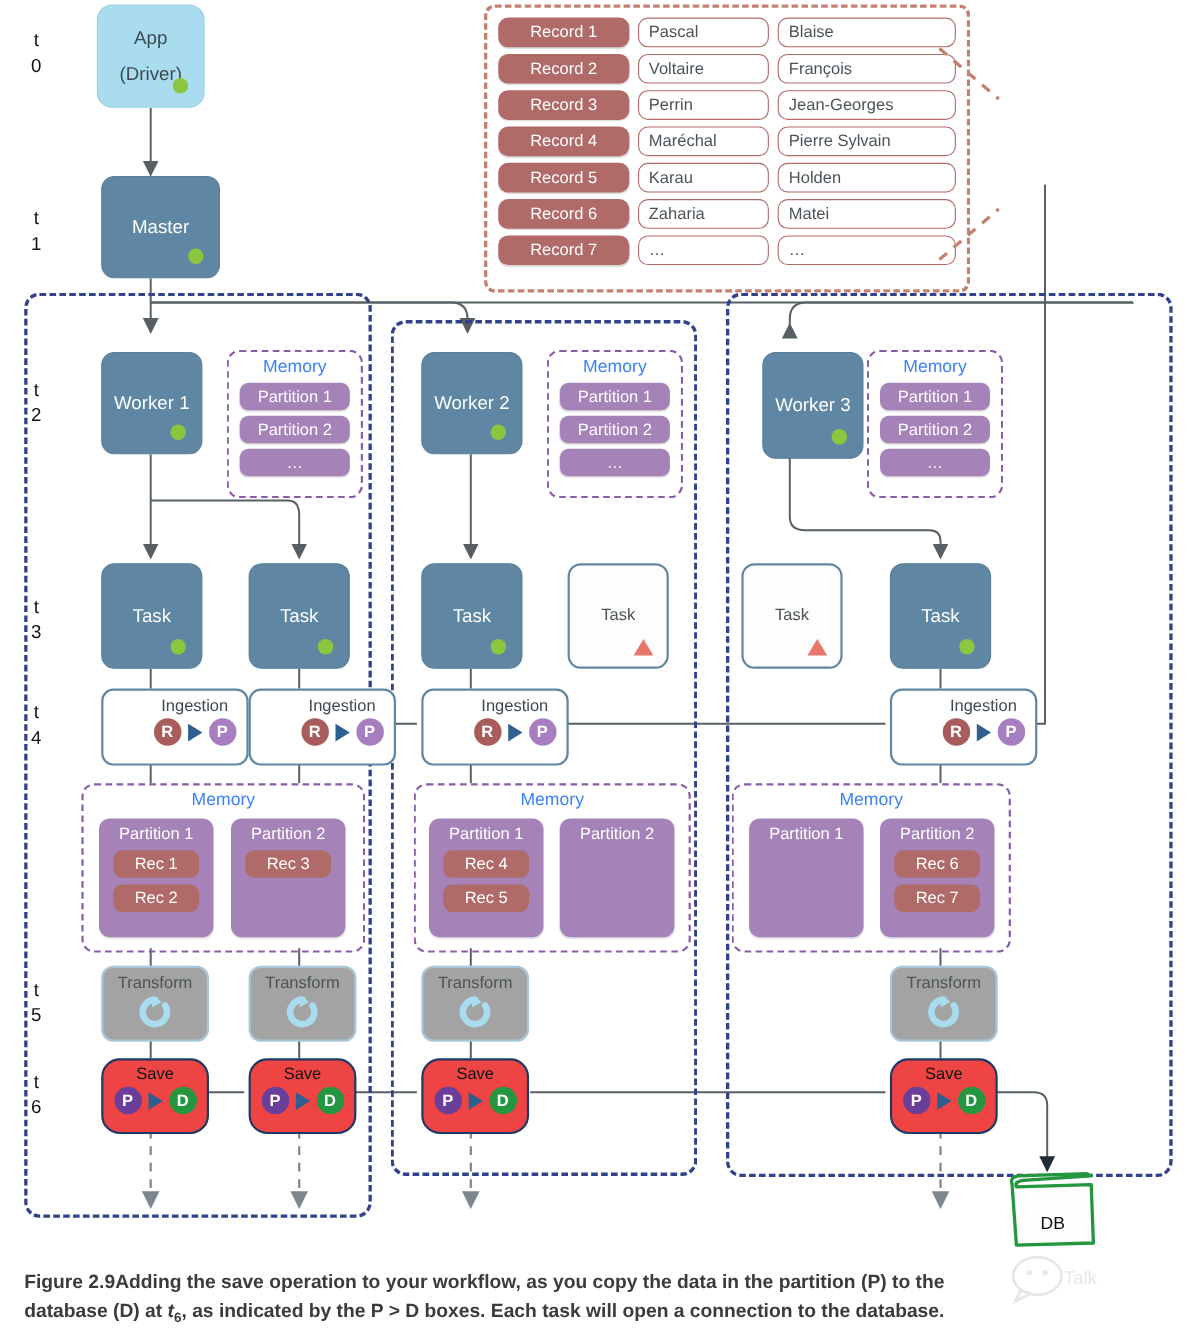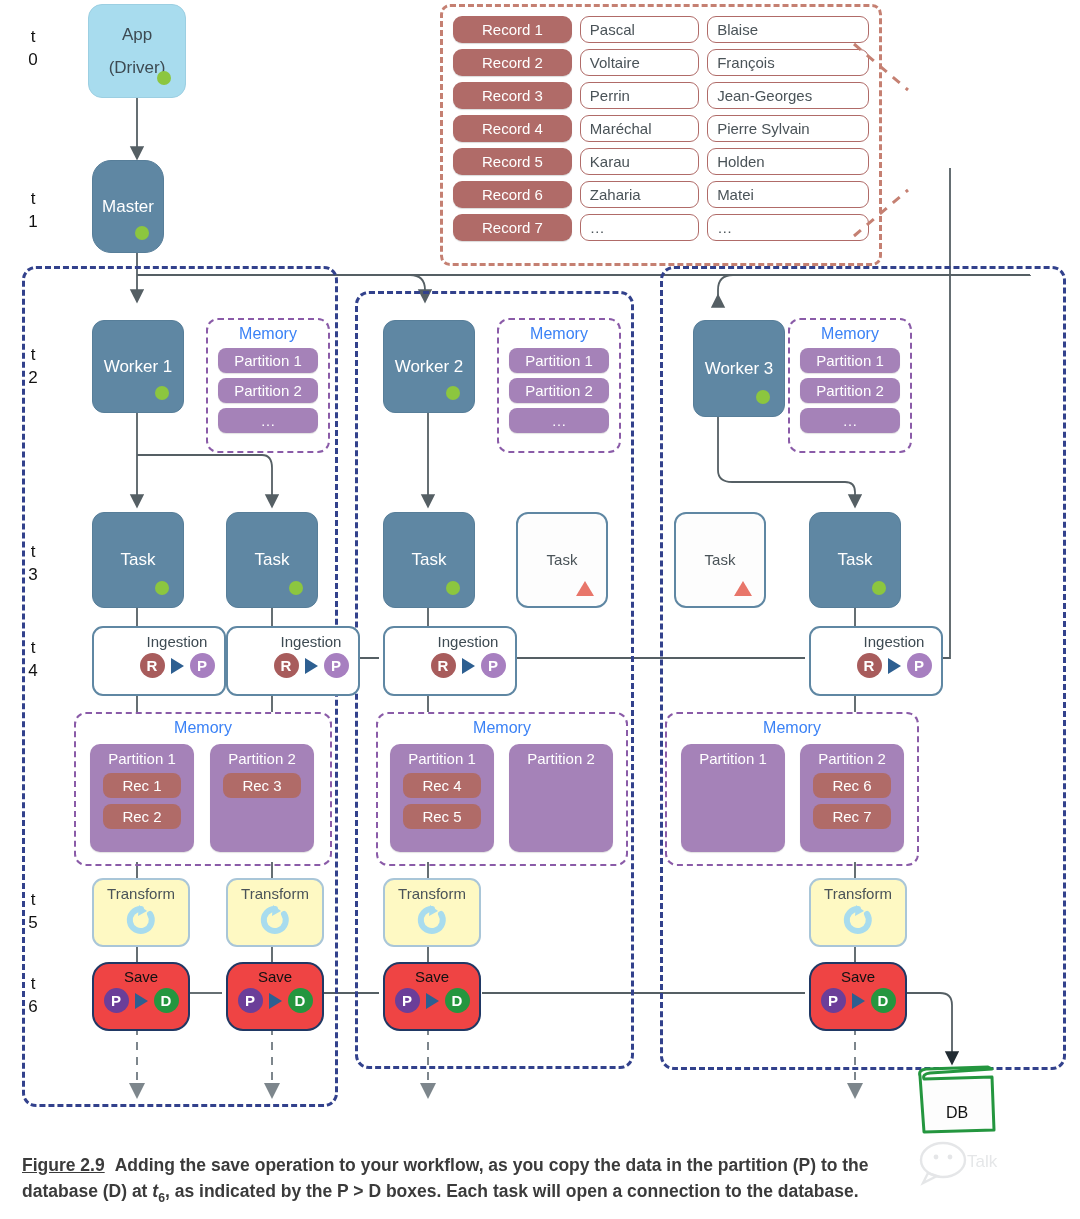--- a/index.html
+++ b/index.html
@@ -70,38 +70,38 @@
   .badges{display:flex;align-items:center;justify-content:center;gap:6px;margin-top:3px;}
   .bdg{width:25px;height:25px;border-radius:50%;color:#fff;font-size:15px;font-weight:700;
        display:flex;align-items:center;justify-content:center;}
   .bdg.R{background:#a85c5c;}
   .bdg.P{background:#a77fc0;}
   .bdg.Pv{background:#6b3e99;}
   .bdg.D{background:#24963f;}
   .play{width:0;height:0;border-left:13px solid #2d5f91;
         border-top:8px solid transparent;border-bottom:8px solid transparent;}
 
-  .trans{position:absolute;background:#fef9c3;border:2px solid #a9c6d8;border-radius:11px;
+  .trans{position:absolute;background:#a3a3a3;border:2px solid #a9c6d8;border-radius:11px;
          color:#4a5358;font-size:15px;}
   .trans .lbl{text-align:center;padding-top:5px;}
   .refresh{display:block;margin:1px auto 0;}
 
   .save{position:absolute;background:#ef4444;border:2.5px solid #203864;border-radius:17px;
         color:#111;font-size:15px;}
   .save .lbl{text-align:center;padding-top:4px;}
 
   
   .db{position:absolute;}
   .db-label{position:absolute;left:0;right:0;top:42px;text-align:center;
             font-size:16px;color:#111;}
 
   
   .caption{position:absolute;left:22px;top:1152px;width:1040px;
            font-size:17.5px;font-weight:bold;color:#3b3b3b;line-height:1.5;}
-  .caption .num{margin-right:10px;text-decoration:underline;}
+  .caption .num{}
   sub{font-size:70%;}
 
   
   .wm{position:absolute;opacity:.30;}
 </style>
 </head>
 <body>
 
 <div id="page">
 
@@ -203,21 +203,21 @@
     <div>t</div>
     <div>6</div>
   </div>
 
   <div class="node app-box" style="left:88px;top:4px;width:98px;height:94px;flex-direction:column;gap:13px;">
     <div>App</div>
     <div>(Driver)</div>
     <span class="dot-green"></span>
   </div>
 
-  <div class="node blue-box" style="left:92px;top:160px;width:72px;height:93px;border-radius:19px;">
+  <div class="node blue-box" style="left:92px;top:160px;width:108px;height:93px;">
     <span>Master</span>
     <span class="dot-green"></span>
   </div>
 
   <div class="rec-wrap" style="left:440px;top:4px;width:416px;height:238px;padding:9px 10px;">
     <div class="rec-row">
       <div class="rec-pill">Record 1</div>
       <div class="rec-cell c1">Pascal</div>
       <div class="rec-cell c2">Blaise</div>
     </div>

